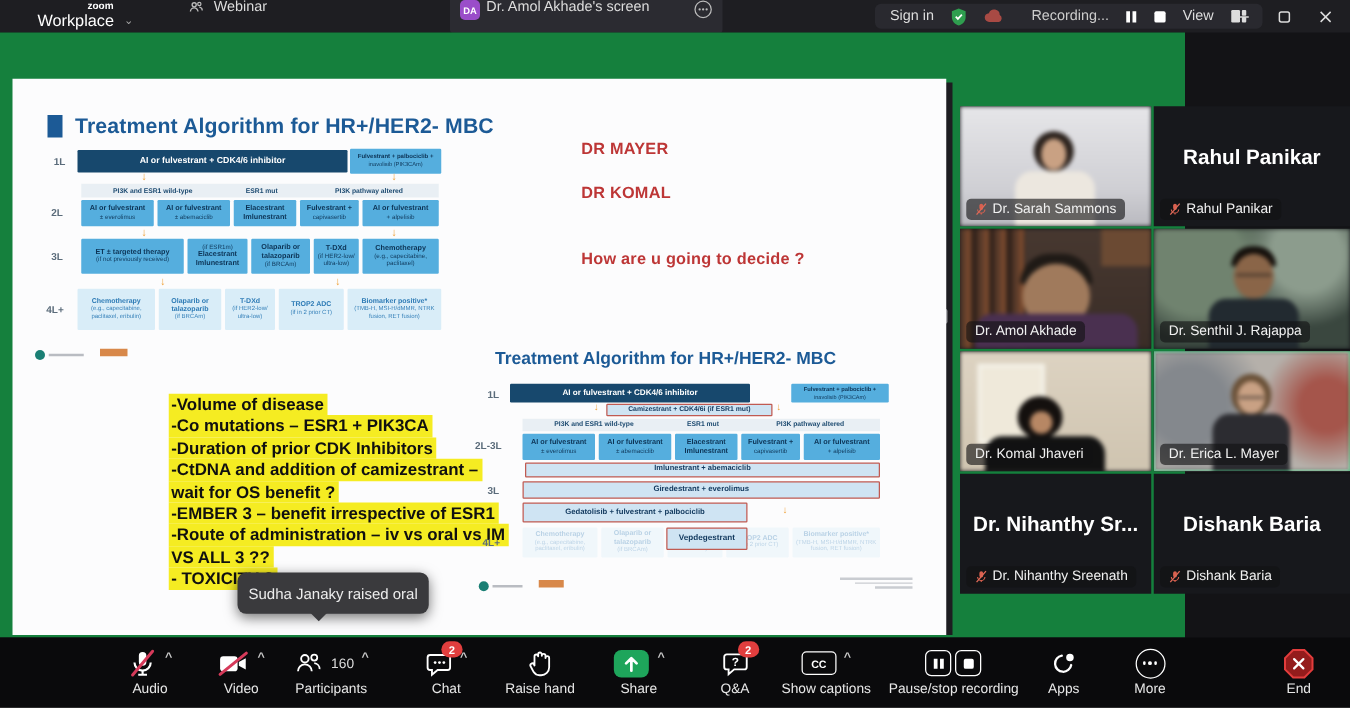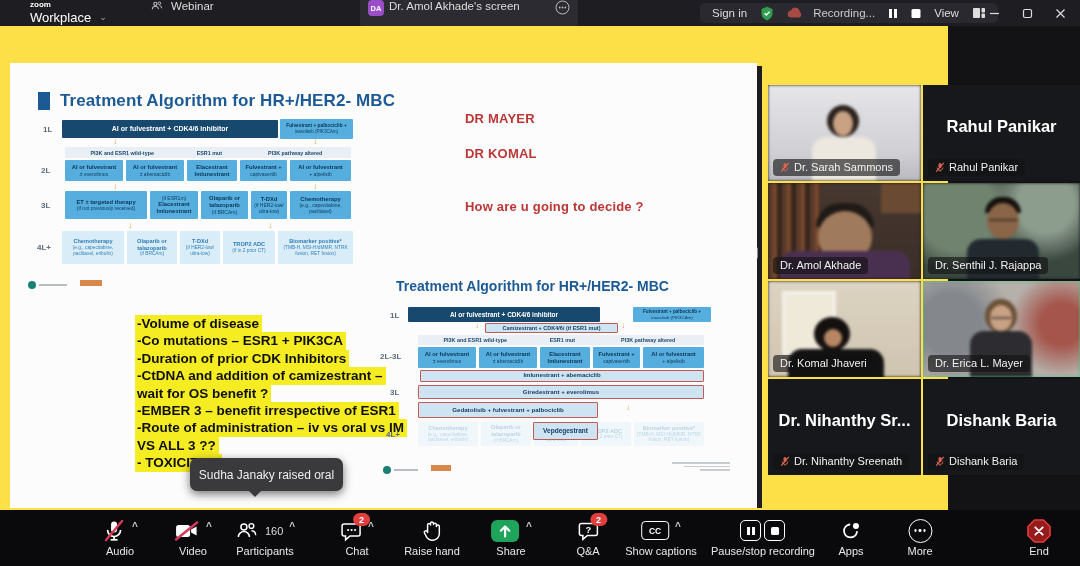--- a/index.html
+++ b/index.html
@@ -2,34 +2,34 @@
 <html><head>
 <meta charset="utf-8">
 <style>
   html,body{margin:0;padding:0;background:#000;}
   body{width:1080px;height:566px;overflow:hidden;font-family:"Liberation Sans",sans-serif;-webkit-font-smoothing:antialiased;}
   .app{position:relative;width:1080px;height:566px;background:#131316;overflow:hidden;}
 
   
   .titlebar{position:absolute;left:0;top:0;width:1080px;height:26px;background:#1e1e22;display:block;}
   .zlogo{position:absolute;left:30px;top:1px;color:#fff;line-height:1;}
-  .zlogo .zl-top{font-size:8px;font-weight:700;display:block;}
+  .zlogo .zl-top{font-size:8px;font-weight:700;display:block;margin-left:40px;}
   .zlogo .zl-main{font-size:13px;font-weight:400;display:inline-block;margin-top:1px;}
   .zlogo .zl-chev{color:#aaa;font-size:9px;margin-left:8px;vertical-align:2px;}
   .tb-tab{position:absolute;top:0;height:26px;display:flex;align-items:flex-start;color:#ddd;font-size:11.5px;}
   .tab-webinar{left:150px;gap:7px;}
   .tab-screen{left:360px;width:202px;background:#2b2b31;padding:0 8px;gap:5px;border-radius:0 0 2px 2px;}
   .da-av{width:16px;height:16px;border-radius:4px;background:#9a4dc9;color:#fff;font-size:7.5px;font-weight:700;display:flex;align-items:center;justify-content:center;}
   .tab-screen .ell{margin-left:auto;}
   .tb-cluster{position:absolute;left:700px;top:3px;height:20px;background:#29292f;border-radius:5px;display:flex;align-items:center;gap:13px;padding:0 12px;color:#ddd;font-size:11.5px;}
   .winbtns{position:absolute;right:0;top:0;height:26px;display:flex;align-items:center;gap:22px;padding-right:14px;}
-  .recgrp{display:flex;align-items:center;gap:10px;color:#ccc;}
-
-  
-  .stage{position:absolute;left:0;top:26px;width:948px;height:484px;background:#fde047;}
+  .recgrp{display:flex;align-items:center;gap:22px;color:#ccc;}
+
+  
+  .stage{position:absolute;left:0;top:26px;width:948px;height:484px;background:#15803d;}
   .share{position:absolute;left:10px;top:37px;width:747px;height:445px;background:#fcfcfd;}
   .scrollstrip{position:absolute;left:751px;top:40px;width:11px;height:442px;background:#1d1d21;}
   .scrollthumb{position:absolute;left:754px;top:221px;width:4px;height:12px;border-radius:2px;background:#8d8d92;}
 
   
   .slide-title{position:absolute;left:28px;top:28px;display:flex;align-items:center;gap:10px;}
   .slide-title .bullet{width:12px;height:18px;background:#1c5a96;}
   .slide-title h1{margin:0;font-size:17px;font-weight:800;color:#1c5a96;letter-spacing:.1px;}
 
   

